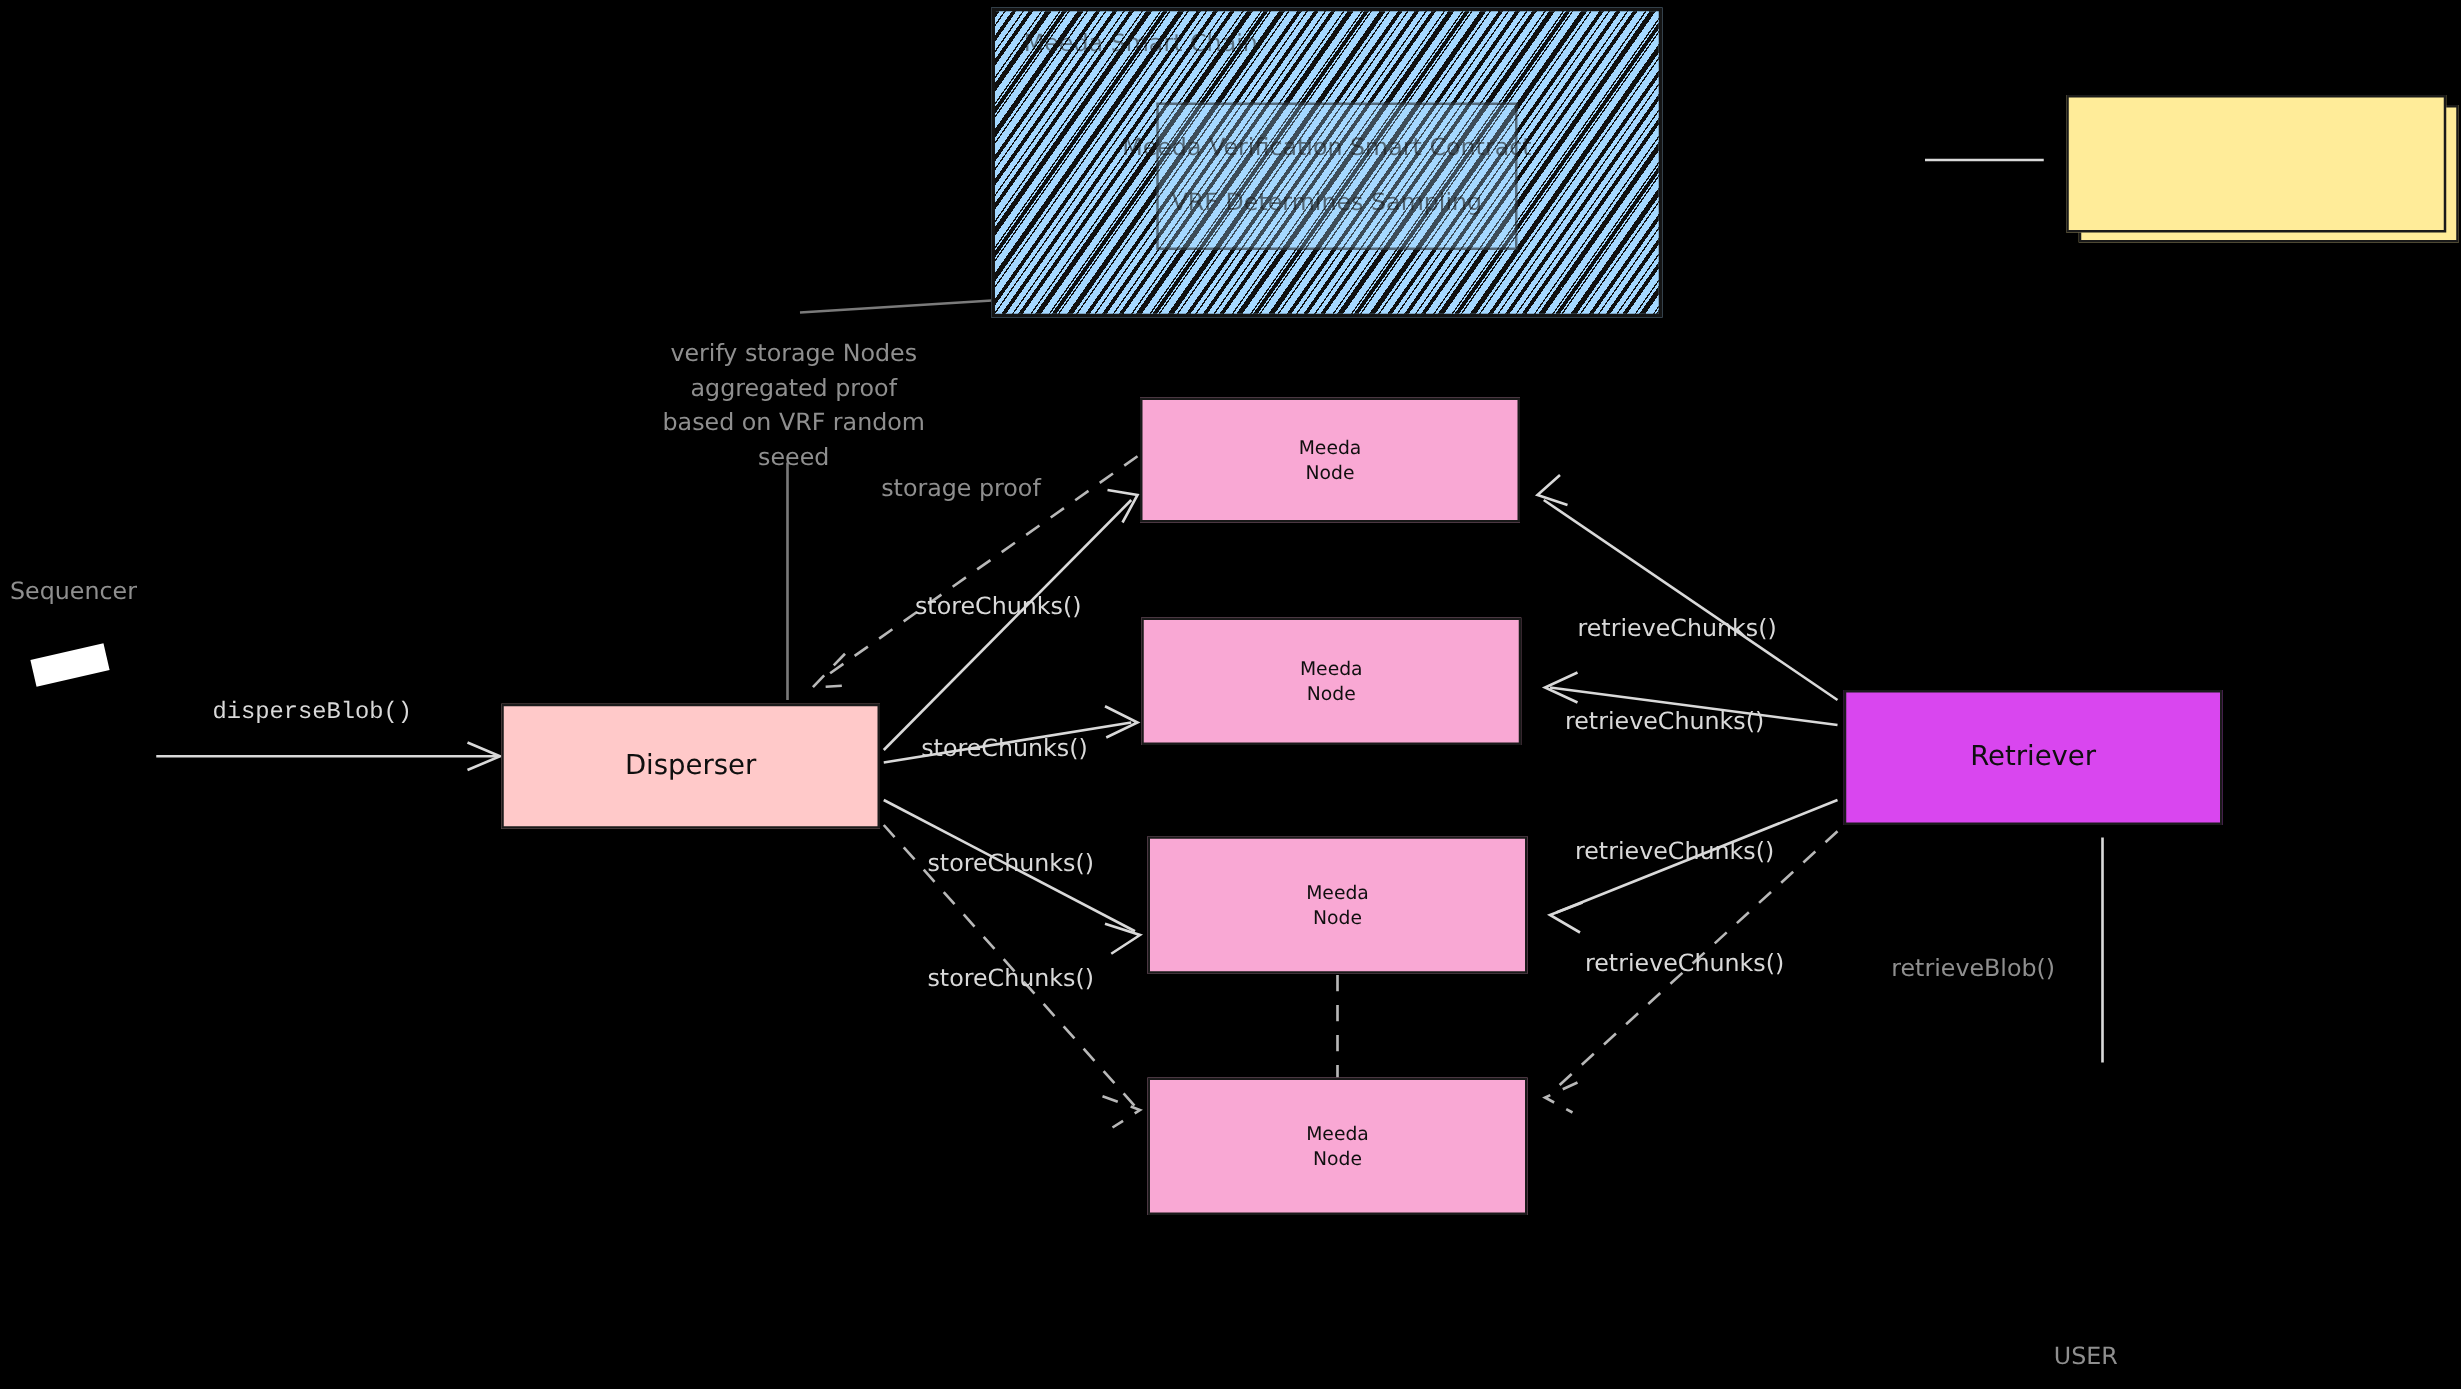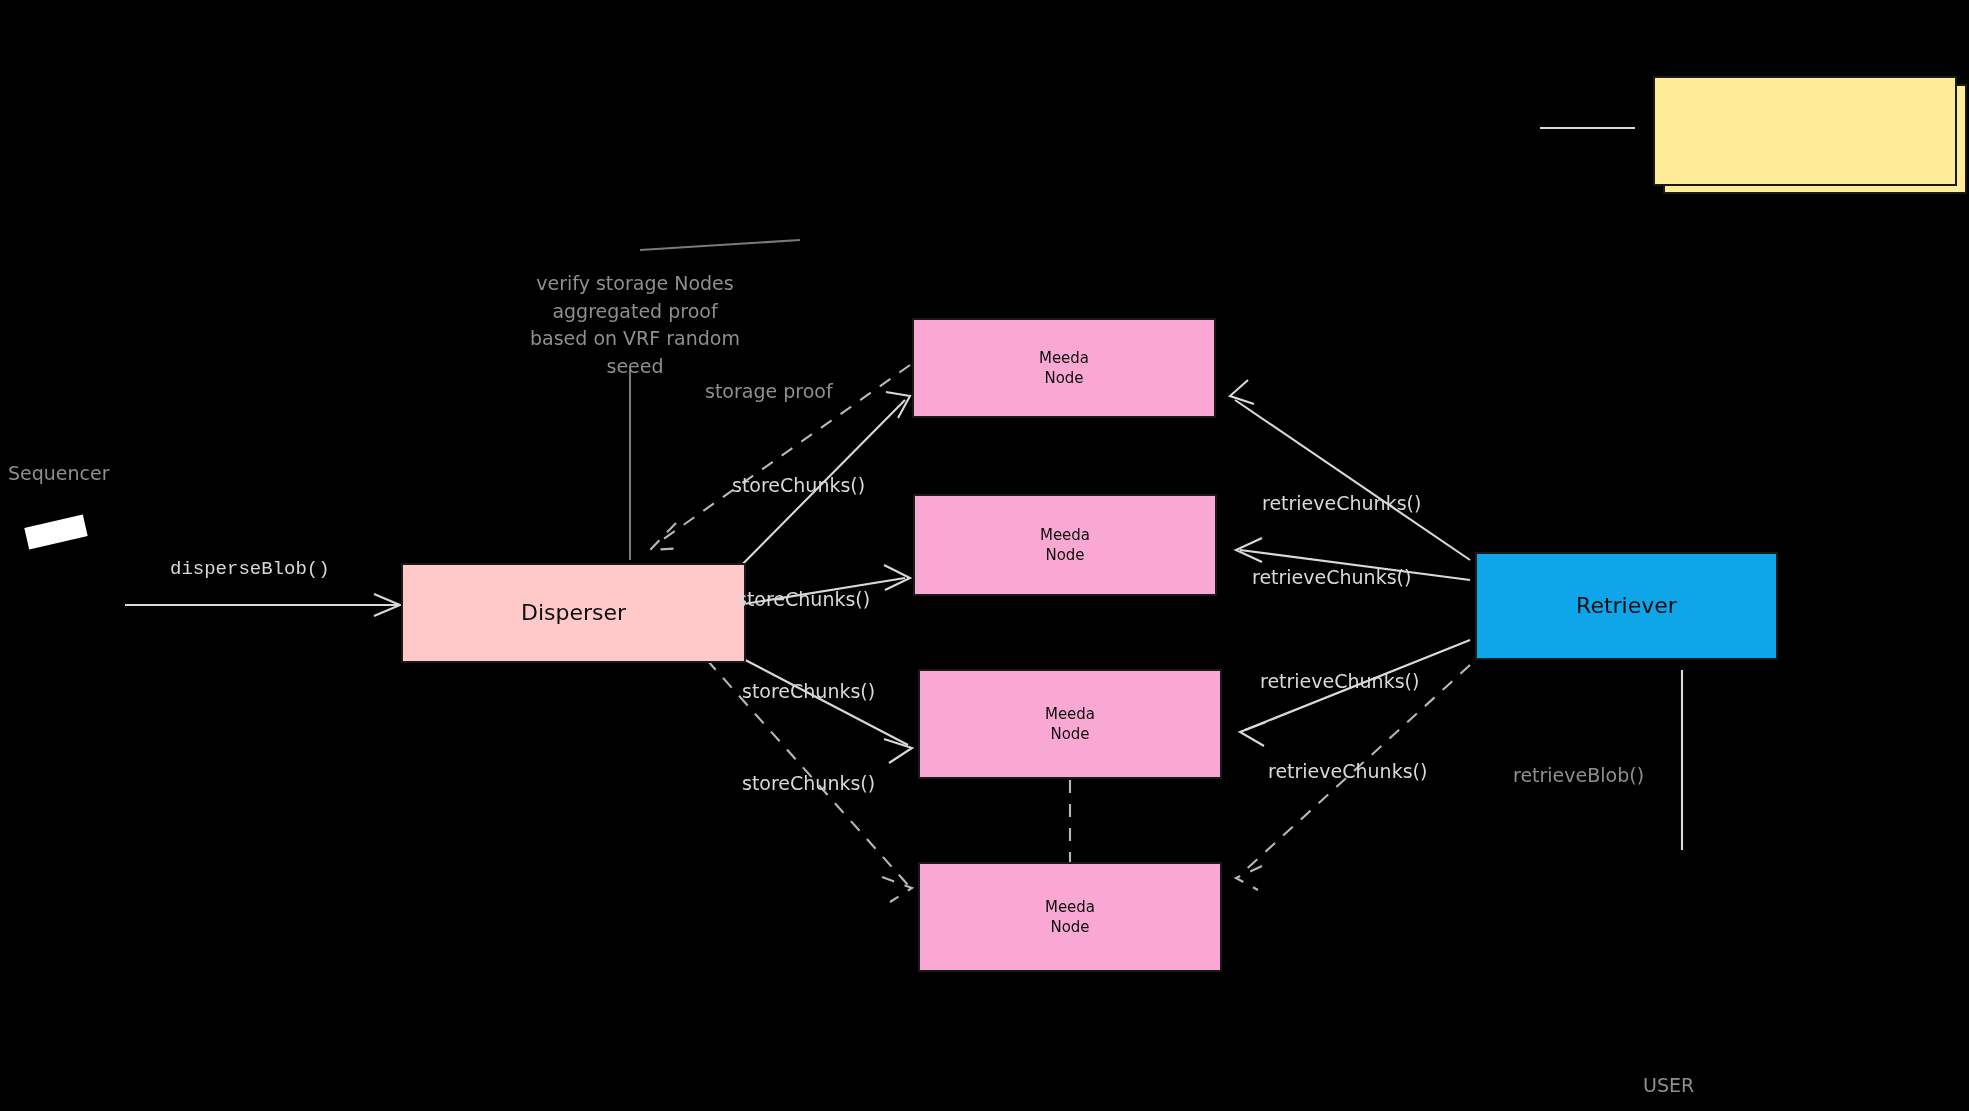--- a/index.html
+++ b/index.html
@@ -4,21 +4,21 @@
 <style>
   html,body{margin:0;padding:0;background:#000;}
   body{width:1969px;height:1111px;overflow:hidden;font-family:"DejaVu Sans",sans-serif;}
   #stage{position:relative;width:1969px;height:1111px;background:#000;}
 
   .box{position:absolute;box-sizing:border-box;border:2px solid #1a1a1a;
        display:flex;align-items:center;justify-content:center;text-align:center;
        font-family:"DejaVu Sans",sans-serif;color:#0f0f0f;line-height:1.35;}
   .node{background:#f9a8d4;font-size:15px;}
   .disperser{background:#ffc9c9;font-size:22px;}
-  .retriever{background:#0ea5e9;font-size:22px;}
+  .retriever{background:#d946ef;font-size:22px;}
   .lightnode{background:#ffec99;font-size:22px;letter-spacing:1px;}
 
   .chainwrap{position:absolute;}
   .chain-outer{position:absolute;inset:0;border:3px solid #141414;
       background:#a5d8ff;
       background-image:repeating-linear-gradient(125deg,#101010 0 3px,rgba(0,0,0,0) 3px 11px),
                        repeating-linear-gradient(125deg,#101010 0 1px,rgba(0,0,0,0) 1px 6px);}
   .chain-inner{position:absolute;border:2px solid rgba(20,20,20,.55);
       background:rgba(165,216,255,.30);}
   .chain-label{position:absolute;color:#1b1b1b;font-size:19px;opacity:.55;white-space:pre;}
@@ -76,28 +76,35 @@
     <path class="dashed" d="M1470,665 L1240,875"></path>
     <path class="dashed" d="M1262,866 L1236,878 L1258,890"></path>
 
     <path class="dashed" d="M1070,780 L1070,862"></path>
 
     <path class="solid" d="M1682,670 L1682,850"></path>
 
     <path class="solid" d="M1540,128 L1635,128"></path>
   </svg>
 
+  <div class="chainwrap" style="left:793px;top:6px;width:537px;height:248px;">
+    <div class="chain-outer"></div>
+    <div class="chain-inner" style="left:132px;top:76px;width:285px;height:114px;"></div>
+    <div class="chain-label" style="left:26px;top:18px;">Meeda Smart Chain</div>
+    <div class="chain-inner-label" style="left:0;top:98px;">Meeda Verification Smart Contract</div>
+    <div class="chain-inner-label" style="left:0;top:142px;">VRF Determines Sampling</div>
+  </div>
 
   <div class="stackcard" style="left:1663px;top:84px;width:300px;height:106px;"></div>
   <div class="stackcard" style="left:1653px;top:76px;width:300px;height:106px;"></div>
 
   <div class="lbl dim" style="left:8px;top:460px;width:200px;">Sequencer</div>
   <div class="seqmark" style="left:26px;top:521px;width:60px;height:22px;"></div>
 
-  <div class="box disperser" style="left:401px;top:563px;width:345px;height:100px;">Disperser</div>
+  <div class="box disperser" style="left:401px;top:563px;width:303px;height:100px;">Disperser</div>
 
   <div class="box retriever" style="left:1475px;top:552px;width:303px;height:108px;">Retriever</div>
 
   <div class="box node" style="left:912px;top:318px;width:304px;height:100px;">
     <span>
       <span>Meeda</span><br><span>Node</span>
     </span>
   </div>
   <div class="box node" style="left:913px;top:494px;width:304px;height:102px;">
     <span>

